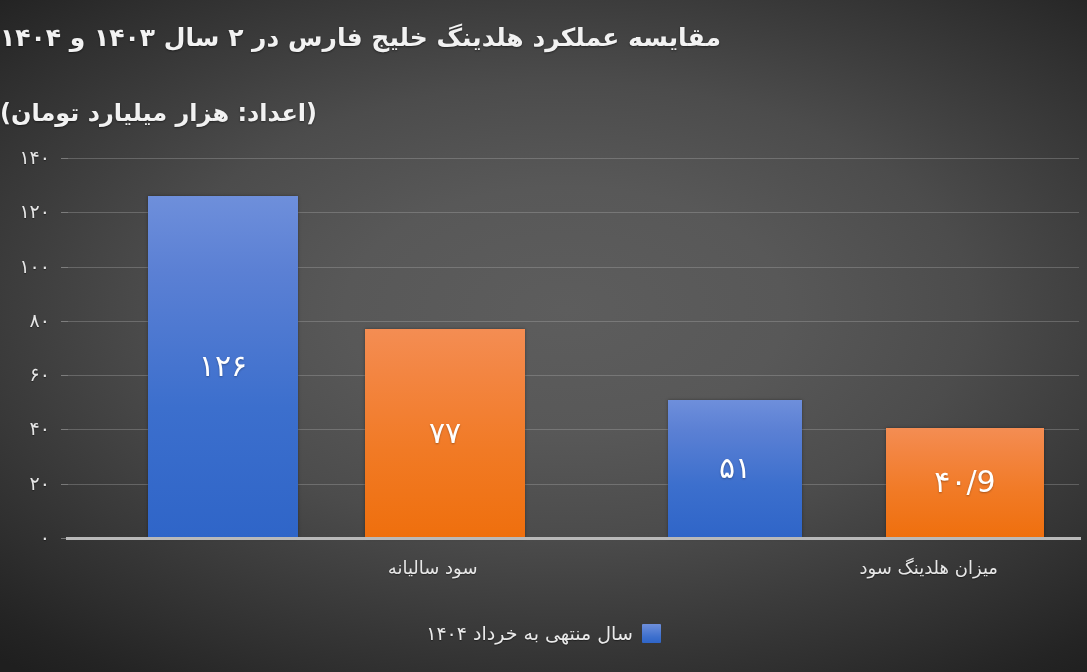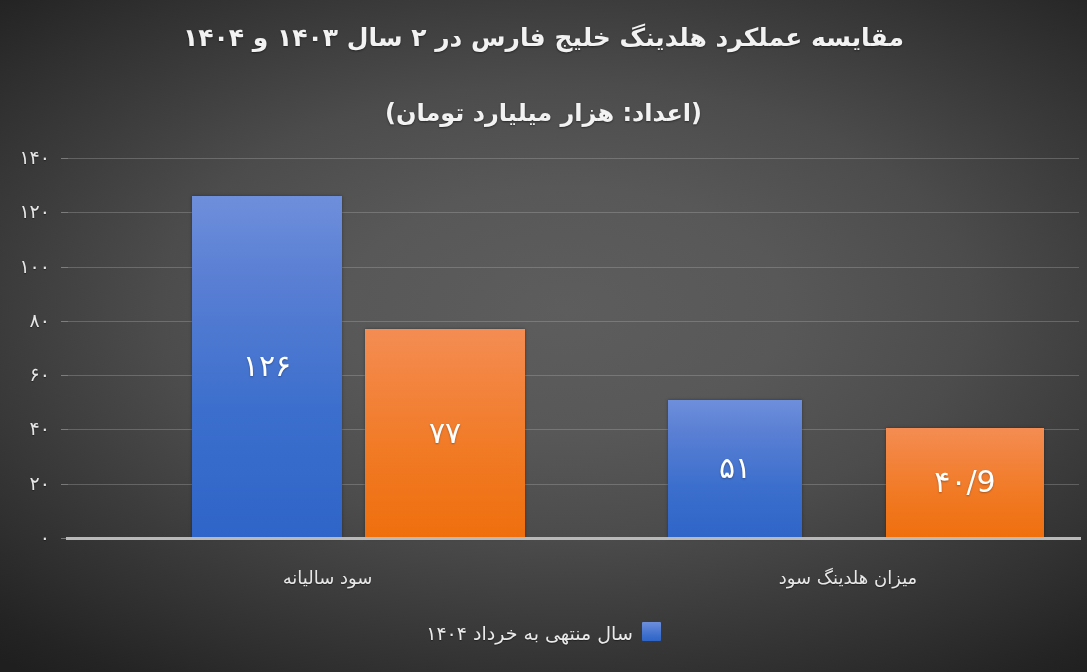--- a/index.html
+++ b/index.html
@@ -26,21 +26,21 @@
         #242424 93%,
         #1f1f1f 100%);
   }
 
   
   .title-block {
     position: absolute;
     top: 18px;
     left: 0;
     width: 1087px;
-    text-align: center;
+    text-align: left;
     direction: rtl;
   }
   .chart-title,
   .chart-subtitle {
     color: #f2f2f2;
     font-weight: bold;
     font-size: 25px;
     line-height: 40px;
     letter-spacing: 0px;
     text-shadow: 0 1px 2px rgba(0,0,0,.45);
@@ -122,47 +122,46 @@
     line-height: 30px;
     font-weight: normal;
     text-shadow: 0 1px 2px rgba(0,0,0,.3);
     direction: rtl;
   }
 
   
   .cat-label {
     position: absolute;
     top: 556px;
-    text-align: center;
+    text-align: right;
     color: #e8e8e8;
     font-size: 18px;
     line-height: 24px;
     direction: rtl;
     white-space: nowrap;
     text-shadow: 0 1px 1px rgba(0,0,0,.4);
-    margin-top: 10px;
   }
 
   
   .legend {
     position: absolute;
     left: 0;
     top: 622px;
     width: 1087px;
     display: flex;
     flex-direction: row-reverse;
     justify-content: center;
     align-items: center;
     gap: 64px;
     direction: rtl;
   }
   .legend-item {
     display: flex;
     flex-direction: row;
-    align-items: flex-start;
+    align-items: center;
     gap: 9px;
   }
   .legend-swatch {
     width: 19px;
     height: 19px;
     flex: 0 0 auto;
     border-radius: 1px;
   }
   .legend-swatch.series-a {
     background: linear-gradient(to bottom, #6e8fdb 0%, #3c6fcd 70%, #2f65c8 100%);
@@ -206,21 +205,21 @@
       <div class="y-label" style="top: 217.143px;"><span>۶۰</span></div>
       <div class="gridline" style="top: 271.429px;"></div>
       <div class="tick-mark" style="top: 271.429px;"></div>
       <div class="y-label" style="top: 271.429px;"><span>۴۰</span></div>
       <div class="gridline" style="top: 325.714px;"></div>
       <div class="tick-mark" style="top: 325.714px;"></div>
       <div class="y-label" style="top: 325.714px;"><span>۲۰</span></div>
       <div class="gridline" style="top: 380px; background: transparent;"></div>
       <div class="tick-mark" style="top: 380px;"></div>
       <div class="y-label" style="top: 380px;"><span>۰</span></div>
-      <div class="bar series-a" style="left: 80px; width: 150px; height: 342px; margin-left: 44px;">
+      <div class="bar series-a" style="left: 80px; width: 150px; height: 342px;">
         <div class="bar-value" style="top: 155px;">۱۲۶</div>
       </div>
       <div class="bar series-a" style="left: 600px; width: 134px; height: 138.429px;">
         <div class="bar-value" style="top: 53.2143px;">۵۱</div>
       </div>
       <div class="bar series-b" style="left: 279px; width: 160px; height: 209px;">
         <div class="bar-value" style="top: 88.5px;">۷۷</div>
       </div>
       <div class="bar series-b" style="left: 800px; width: 158px; height: 109.929px;">
         <div class="bar-value" style="top: 38.9643px;">۴۰/9</div>

